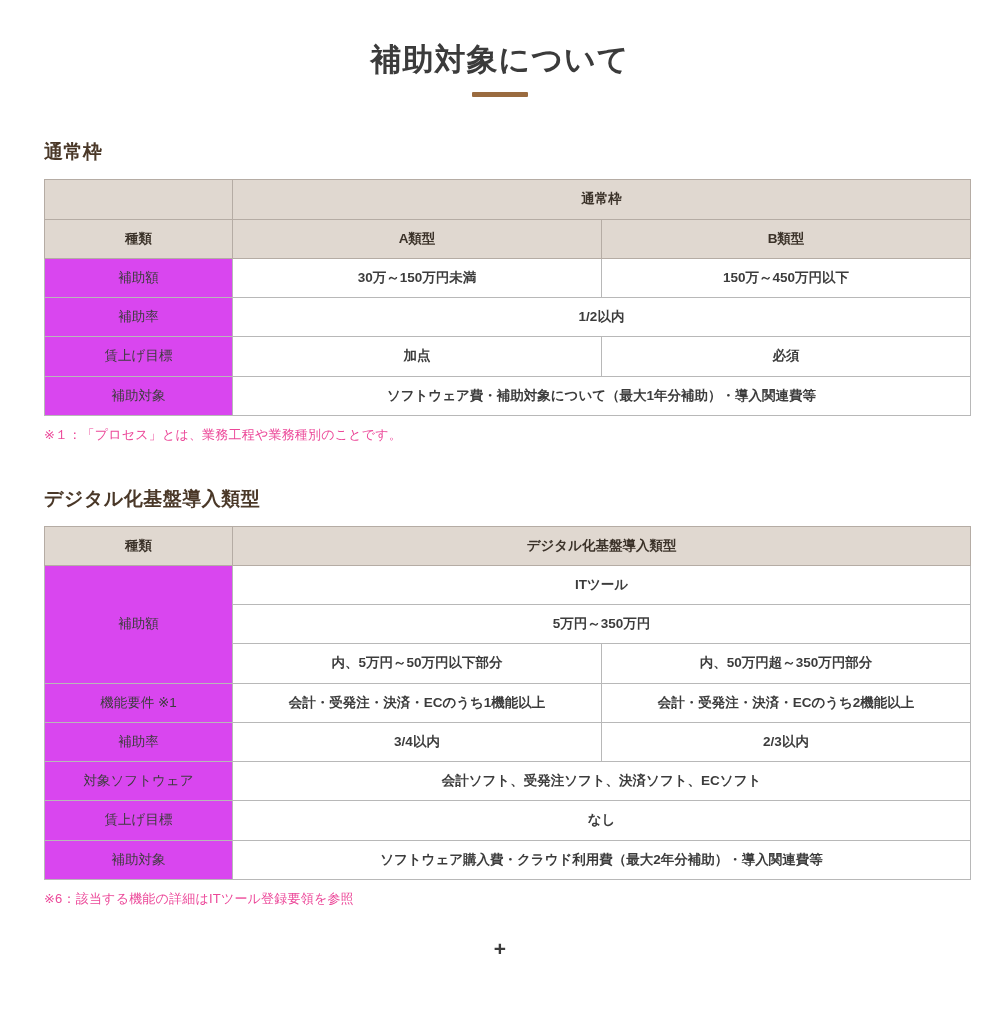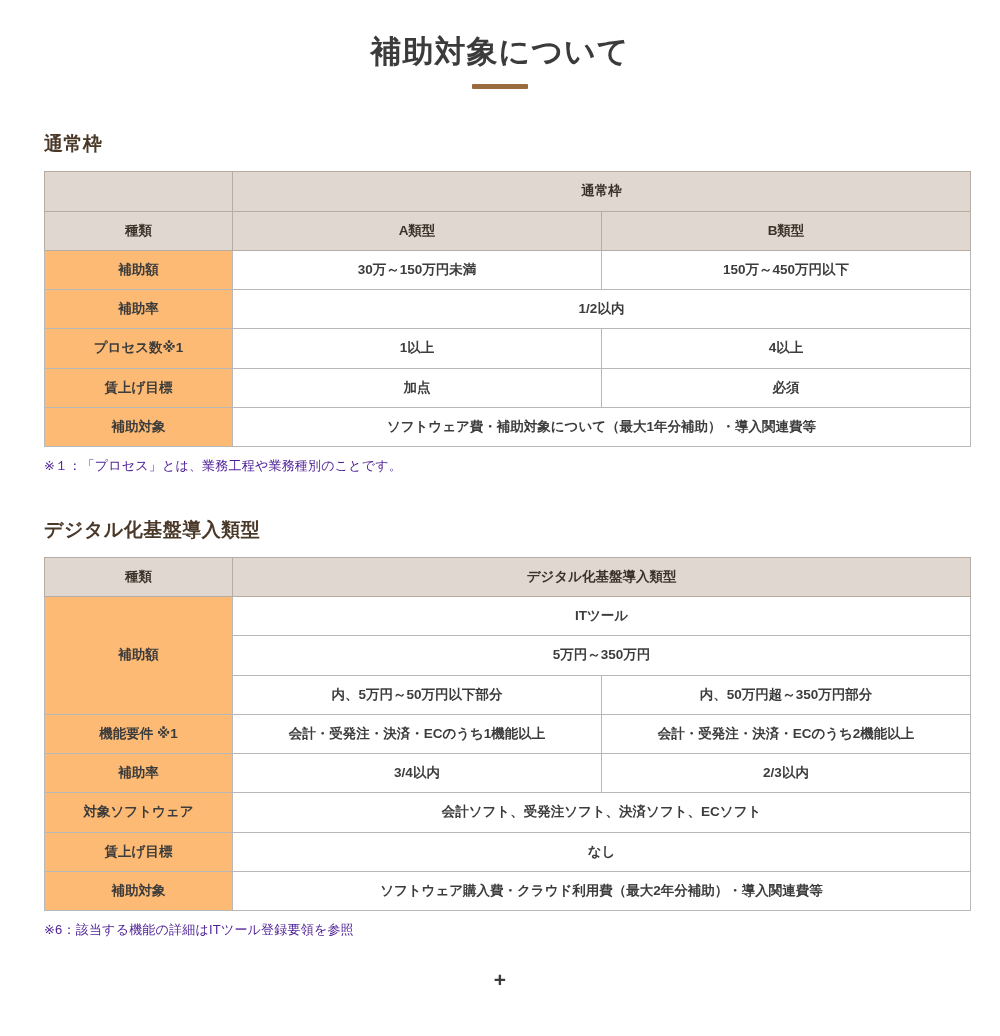--- a/index.html
+++ b/index.html
@@ -19,20 +19,21 @@
     width: 1000px;
     box-sizing: border-box;
     padding: 0;
     position: relative;
   }
 
   
   .page-title-wrap {
     text-align: center;
     padding-top: 32px;
+    margin-top: 8px;
   }
   .page-title {
     font-size: 31px;
     font-weight: bold;
     color: #3b3b3b;
     letter-spacing: 1px;
     margin: 0;
     line-height: 1.3;
   }
   .title-rule {
@@ -76,38 +77,38 @@
     line-height: 1.5;
     font-weight: bold;
   }
   table.grid td.hd {
     background: #e0d8d0;
     font-weight: bold;
     color: #3b3229;
     border-color: #b5aca4;
   }
   table.grid td.rowhd {
-    background: #fdba74;
-    font-weight: bold;
+    background: #d946ef;
+    font-weight: normal;
   }
   table.grid td.blank {
     background: #e0d8d0;
     border-color: #b5aca4;
   }
   .col-a { width: 188px; }
   .col-b { width: 369px; }
   .col-c { width: 369px; }
 
   
   .r-tall td { padding-top: 11px; padding-bottom: 11px; }
 
   
   .footnote {
     font-size: 13px;
-    color: #4c1d95;
+    color: #ec4899;
     padding: 9px 0 0 44px;
     line-height: 1.6;
     letter-spacing: 0.2px;
   }
 
   
   .plus-sep {
     text-align: center;
     font-size: 21px;
     font-weight: bold;
@@ -150,25 +151,20 @@
           <td class="rowhd">補助額</td>
           <td>30万～150万円未満</td>
           <td>150万～450万円以下</td>
         </tr>
 
         <tr>
           <td class="rowhd">補助率</td>
           <td colspan="2">1/2以内</td>
         </tr>
 
-        <tr>
-          <td class="rowhd">プロセス数※1</td>
-          <td>1以上</td>
-          <td>4以上</td>
-        </tr>
 
 
         <tr>
           <td class="rowhd">賃上げ目標</td>
           <td>加点</td>
           <td>必須</td>
         </tr>
 
         <tr>
           <td class="rowhd">補助対象</td>

